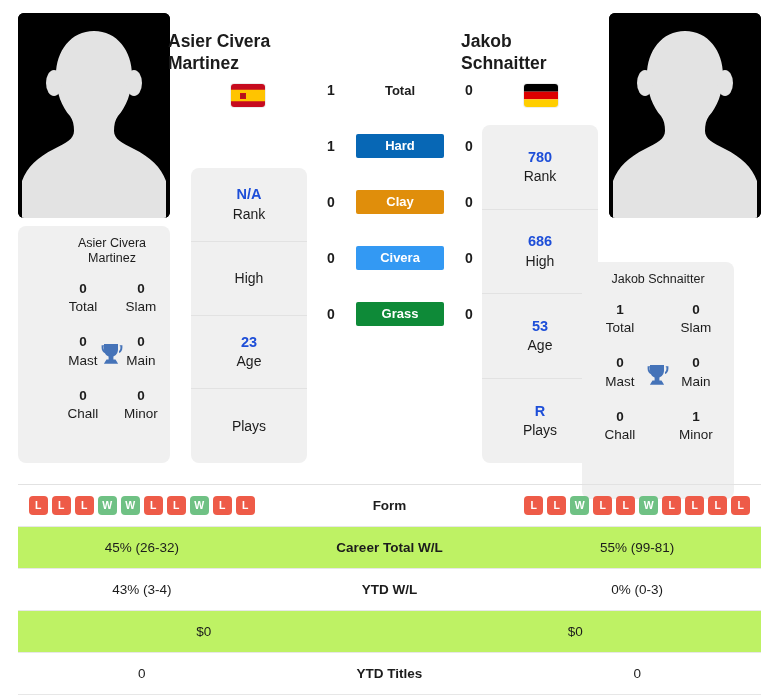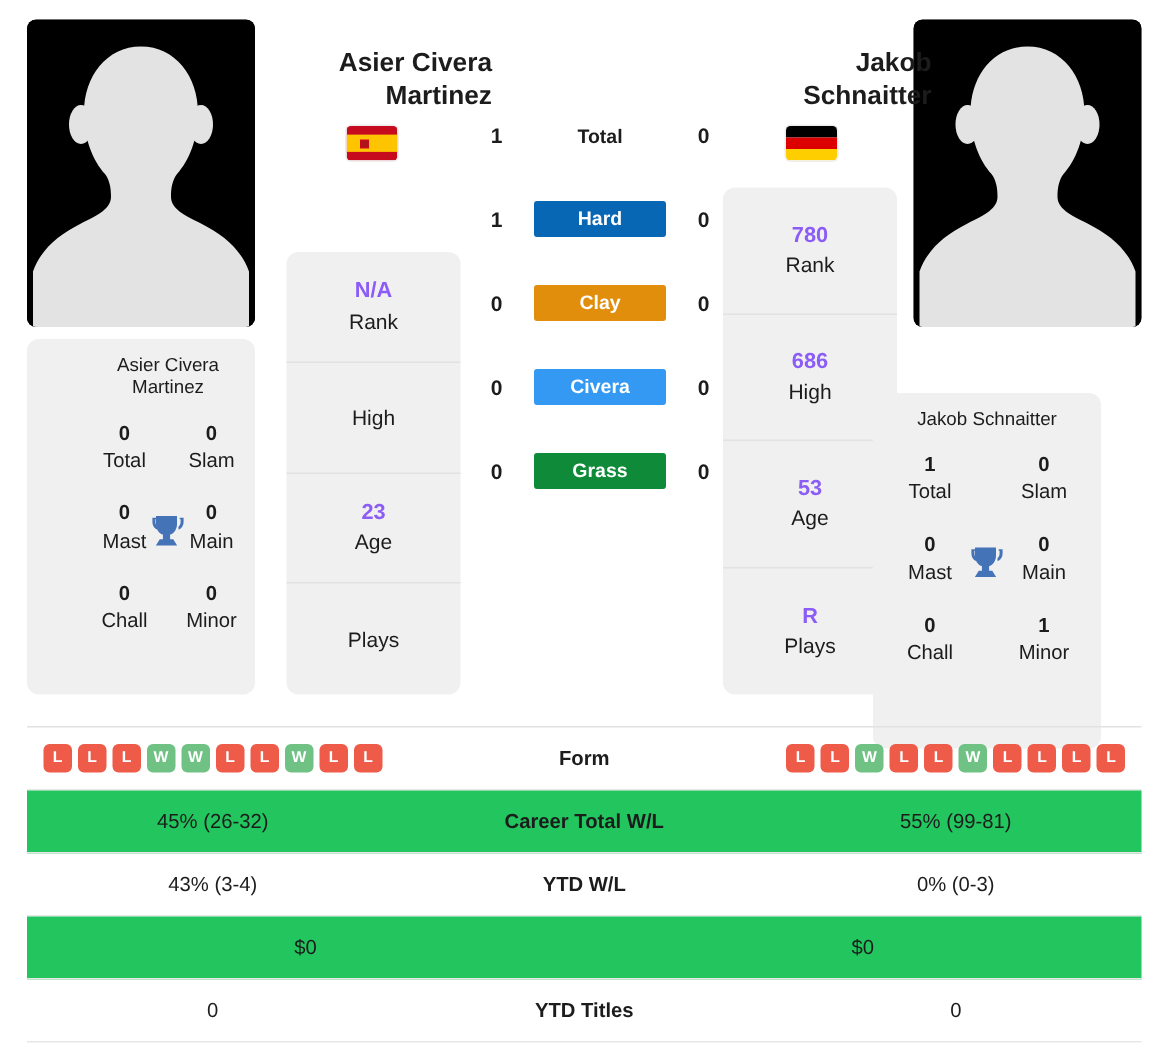--- a/index.html
+++ b/index.html
@@ -35,21 +35,21 @@
   }
   .avatar-box.left  { left: 18px; }
   .avatar-box.right { left: 609px; }
   .avatar-svg { display: block; width: 152px; height: 205px; }
 
   
   .player-heading {
     position: absolute;
     top: 30px;
     width: 160px;
-    text-align: right;
+    text-align: left;
     font-size: 17.5px;
     font-weight: bold;
     line-height: 1.28;
     color: #1c1c1c;
   }
   .player-heading.left  { left: 168px; }
   .player-heading.right { left: 461px; }
 
   .flag {
     display: block;
@@ -116,21 +116,21 @@
     display: flex;
     flex-direction: column;
     align-items: center;
     justify-content: center;
     border-bottom: 1px solid #e2e2e2;
   }
   .info-cell:last-child { border-bottom: none; }
   .info-value {
     font-size: 14.5px;
     font-weight: bold;
-    color: #8b5cf6;
+    color: #1d4ed8;
     line-height: 1.35;
   }
   .info-key {
     font-size: 14px;
     color: #1c1c1c;
     line-height: 1.35;
   }
 
   
   .stat-card {
@@ -190,21 +190,21 @@
     top: 484px;
     width: 743px;
     border-top: 1px solid #e2e2e2;
   }
   .tbl-row {
     display: flex;
     align-items: center;
     height: 41px;
     border-bottom: 1px solid #e7e7e7;
   }
-  .tbl-row.shaded { background: #22c55e; }
+  .tbl-row.shaded { background: #bef264; }
   .tbl-col {
     flex: 1;
     text-align: center;
     font-size: 13.5px;
     color: #1c1c1c;
   }
   .tbl-col.mid {
     font-weight: bold;
     font-size: 13.5px;
   }

